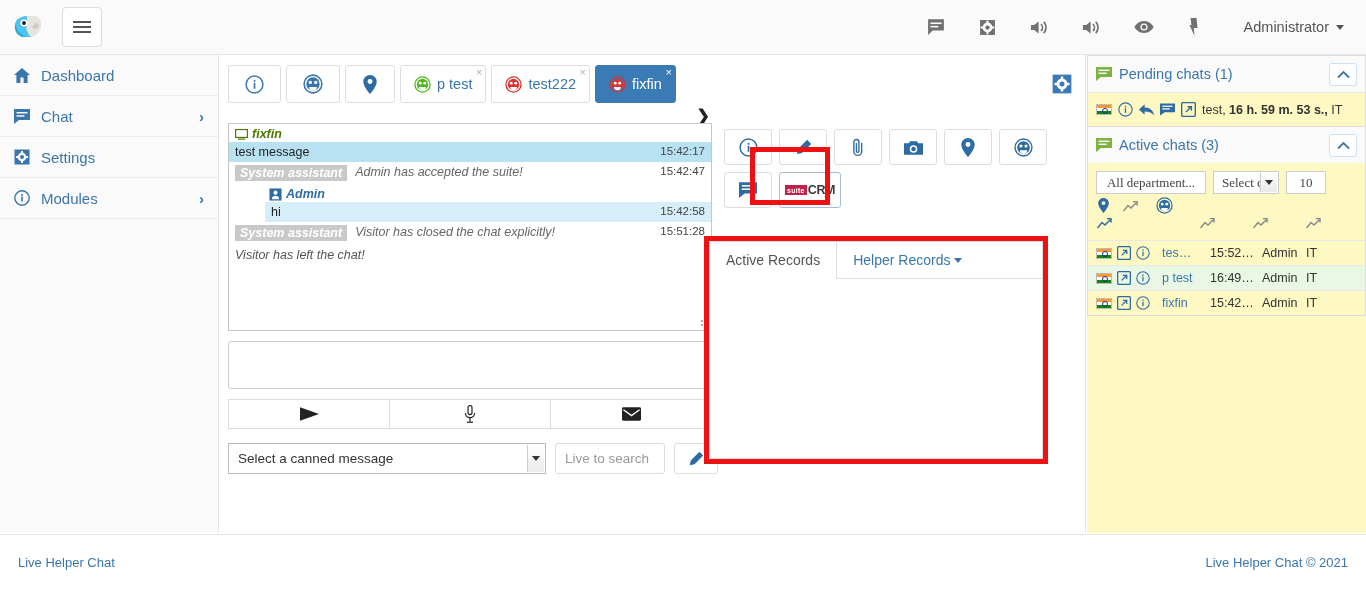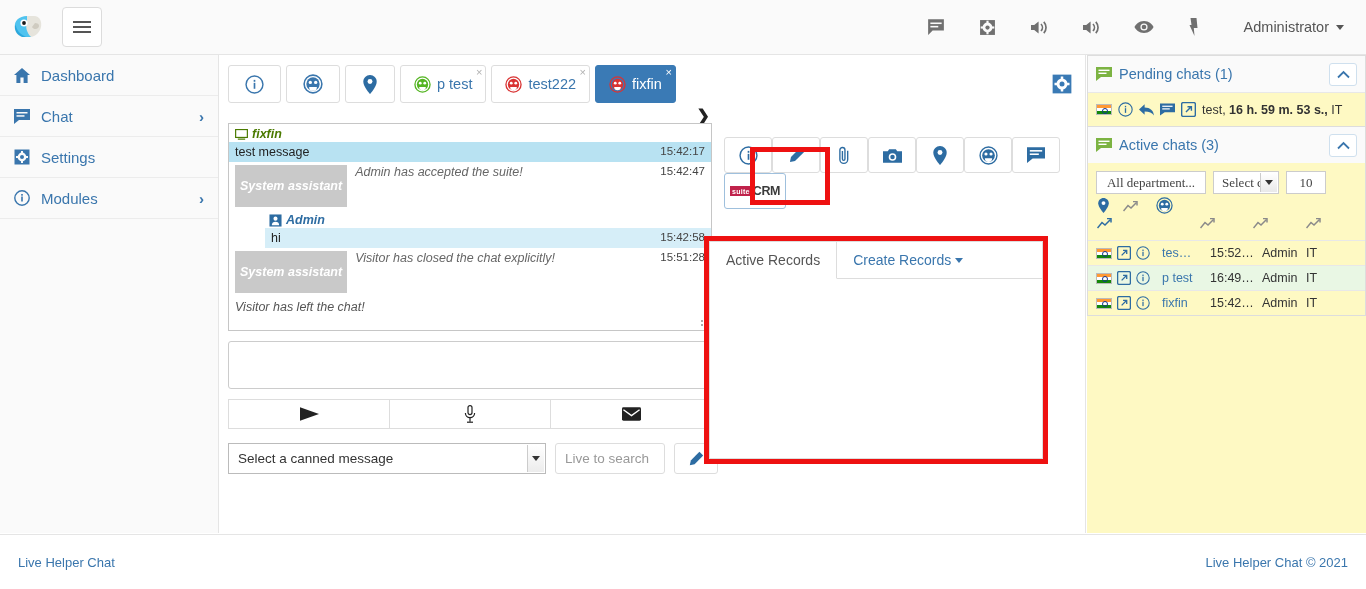--- a/index.html
+++ b/index.html
@@ -148,21 +148,21 @@
     background: #b8e2f2; padding: 3px 6px; color: #222;
   }
   .msg-bubble.lighter { background: #d6eef8; margin-left: 36px; }
   .msg-bubble .t { color: #444; font-size: 11.5px; white-space: nowrap; padding-left: 8px; }
   .sys-row {
     display: flex; align-items: flex-start; padding: 3px 6px;
     font-style: italic; color: #555;
   }
   .sys-tag {
     background: #c9c9c9; color: #fff; font-style: italic; font-weight: bold;
-    padding: 14px 5px; white-space: nowrap; margin-right: 8px;
+    padding: 1px 5px; white-space: nowrap; margin-right: 8px;
   }
   .sys-row .sysmsg { flex: 1; color: #666; }
   .sys-row .t { color: #444; font-size: 11.5px; font-style: normal; white-space: nowrap; }
   .plain-row { padding: 4px 6px; font-style: italic; color: #555; }
 
   .composer {
     margin-top: 10px;
     width: 484px; height: 48px;
     border: 1px solid #ccc; border-radius: 3px;
     background: #fff;
@@ -202,21 +202,21 @@
     font-family: "Liberation Sans", sans-serif;
   }
   .pencil-btn {
     width: 44px; height: 31px;
     border: 1px solid #ddd; border-radius: 3px; background: #fff;
     display: flex; align-items: center; justify-content: center;
     cursor: pointer;
   }
 
   
-  .tool-grid { display: flex; flex-wrap: wrap; margin-top: 24px; width: 340px; }
+  .tool-grid { display: flex; flex-wrap: wrap; gap: 7px; margin-top: 16px; width: 340px; }
   .tool-btn {
     width: 48px; height: 36px;
     border: 1px solid #ddd; border-radius: 3px; background: #fff;
     display: flex; align-items: center; justify-content: center;
     color: #2d6ca2; cursor: pointer;
   }
   .crm-btn {
     width: 62px; height: 36px;
     border: 1px solid #9fc0dd; border-radius: 3px; background: #fff;
     display: flex; align-items: center; justify-content: center;
@@ -669,21 +669,21 @@
         </div>
       </div>
       <div class="redbox-crm"></div>
 
       <div class="records-card">
         <div class="rec-tabs">
           <div class="rec-tab sel">
             <span>Active Records</span>
           </div>
           <div class="rec-tab link">
-            <span>Create Records</span>
+            <span>Helper Records</span>
             <span class="mini-caret" style="border-top-color:#3a76ad"></span>
           </div>
         </div>
         <div></div>
       </div>
       <div class="redbox-records"></div>
     </div>
   </div>
 </div>
 

